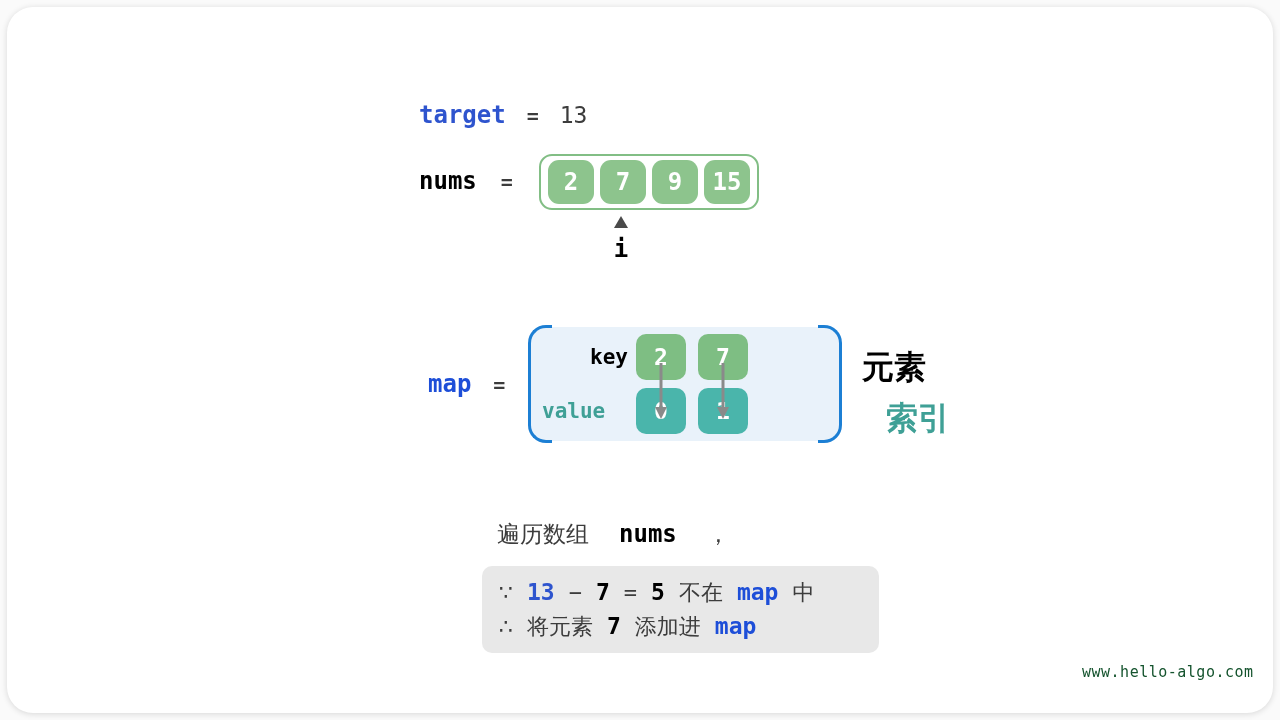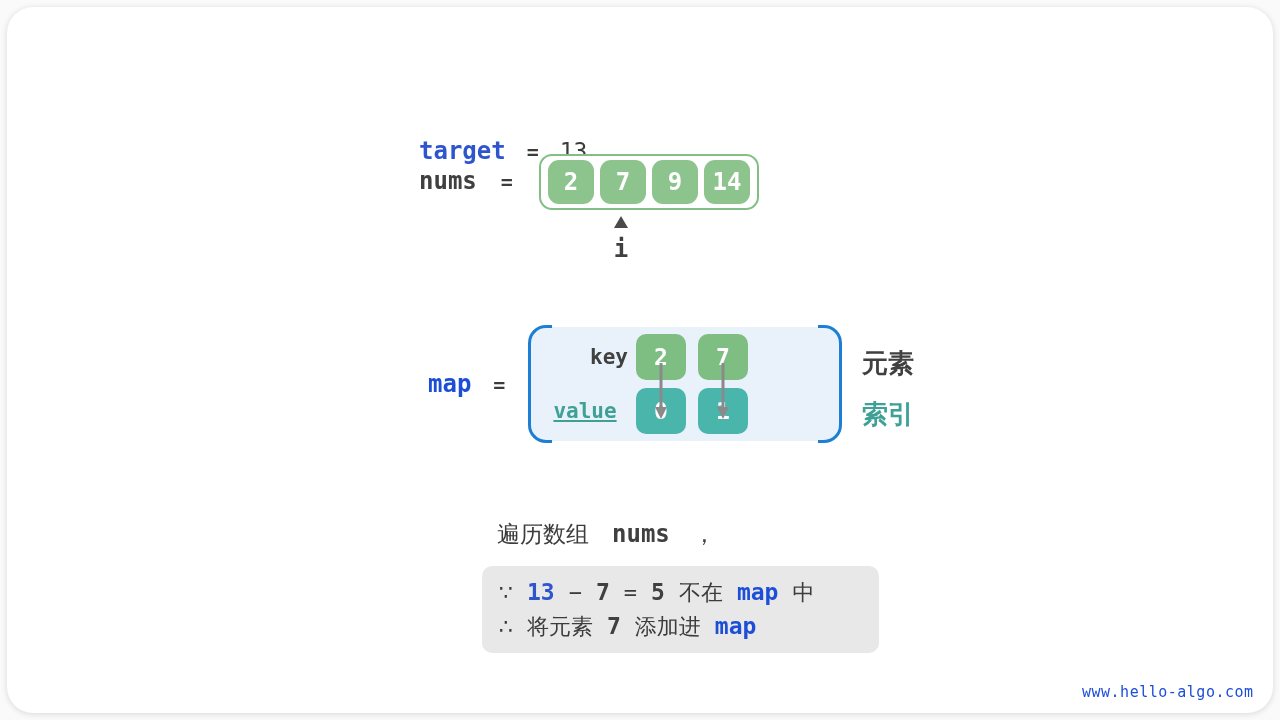--- a/index.html
+++ b/index.html
@@ -18,27 +18,27 @@
     border-radius: 26px;
     box-shadow: 0 1px 6px rgba(0,0,0,0.14);
   }
 
   .mono { font-family: "DejaVu Sans Mono", "Liberation Mono", monospace; }
   .cjk  { font-family: "DejaVu Sans", "Liberation Sans", sans-serif; }
 
   .dark   { color: #3c3c3c; }
   .royal  { color: #2e54ce; }
   .azure  { color: #1d4ed8; }
-  .green  { color: #404040; }
+  .green  { color: #000000; }
   .teal   { color: #3fa096; }
 
   
   .target-row {
     position: absolute; left: 412px; top: 94px;
-    display: flex; align-items: baseline; column-gap: 21px; margin-top: 36px;
+    display: flex; align-items: baseline; column-gap: 21px;
   }
   .code-label { font-size: 24px; font-weight: bold; }
   .eq-sign    { font-size: 20px; font-weight: 600; color: #3c3c3c; }
   .plain-val  { font-size: 23px; color: #3c3c3c; }
 
   
   .nums-label-row {
     position: absolute; left: 412px; top: 160px;
     display: flex; align-items: baseline; column-gap: 24px;
   }
@@ -97,21 +97,21 @@
     left: 811px;
     border: 3px solid #1c7fd4; border-left: none;
     border-radius: 0 18px 18px 0;
   }
   .map-key-label {
     position: absolute; left: 535px; top: 338px; width: 86px;
     text-align: right; font-size: 21px; font-weight: bold;
   }
   .map-value-label {
     position: absolute; left: 535px; top: 392px; width: 86px;
-    text-align: center; font-size: 21px; font-weight: bold; text-decoration: underline;
+    text-align: left; font-size: 21px; font-weight: bold;
   }
   .map-cell {
     position: absolute;
     width: 50px; height: 46px;
     border-radius: 10px;
     color: #ffffff;
     font-size: 23px; font-weight: 600;
     display: flex; align-items: center; justify-content: center;
     font-family: "DejaVu Sans Mono", "Liberation Mono", monospace;
   }
@@ -121,51 +121,51 @@
   .map-cell.col1  { left: 691px; }
   .map-arrow {
     position: absolute; top: 356px;
     width: 16px; height: 58px;
   }
   .map-arrow.col0 { left: 646px; }
   .map-arrow.col1 { left: 708px; }
 
   .side-label {
     position: absolute; left: 855px;
-    font-size: 26px; font-weight: bold;
+    font-size: 32px; font-weight: bold;
   }
   .side-label.element { top: 339px; }
-  .side-label.index   { top: 390px; }
+  .side-label.index   { top: 390px; margin-left: 24px; }
 
   
   .caption-line {
     position: absolute; left: 490px; top: 512px;
-    display: flex; align-items: baseline; column-gap: 23px;
+    display: flex; align-items: baseline; column-gap: 30px;
     font-size: 23px; color: #3c3c3c;
   }
   .caption-line .code-ref { font-size: 24px; font-weight: bold; }
 
   .note-box {
     position: absolute; left: 475px; top: 559px;
     width: 397px; height: 87px;
     background: #e8e8e8;
     border-radius: 10px;
     padding: 11px 17px;
     display: flex; flex-direction: column; justify-content: space-between;
   }
   .note-line {
     display: flex; align-items: baseline; column-gap: 14px;
     font-size: 22px; color: #3c3c3c; line-height: 30px;
   }
   .note-line .num { font-size: 23px; font-weight: bold; }
   .note-line .code-ref { font-size: 23px; font-weight: bold; }
 
   .watermark {
-    position: absolute; left: 1075px; top: 676px;
-    font-size: 15px; color: #1d4ed8;
+    position: absolute; left: 1075px; top: 656px;
+    font-size: 15px; color: #14532d;
     letter-spacing: 0.5px;
   }
 </style>
 </head>
 <body>
 
 <div class="canvas">
   <div class="card">
 
     <div class="target-row">
@@ -175,21 +175,21 @@
     </div>
 
     <div class="nums-label-row">
       <span class="mono code-label green">nums</span>
       <span class="mono eq-sign">=</span>
     </div>
     <div class="array-box">
       <div class="mono array-cell">2</div>
       <div class="mono array-cell">7</div>
       <div class="mono array-cell">9</div>
-      <div class="mono array-cell">14</div>
+      <div class="mono array-cell">15</div>
     </div>
     <div class="pointer-caret"></div>
     <div class="mono pointer-label green">i</div>
 
     <div class="map-label-row">
       <span class="mono code-label azure">map</span>
       <span class="mono eq-sign">=</span>
     </div>
     <div class="map-fill"></div>
     <div class="map-bracket left"></div>

